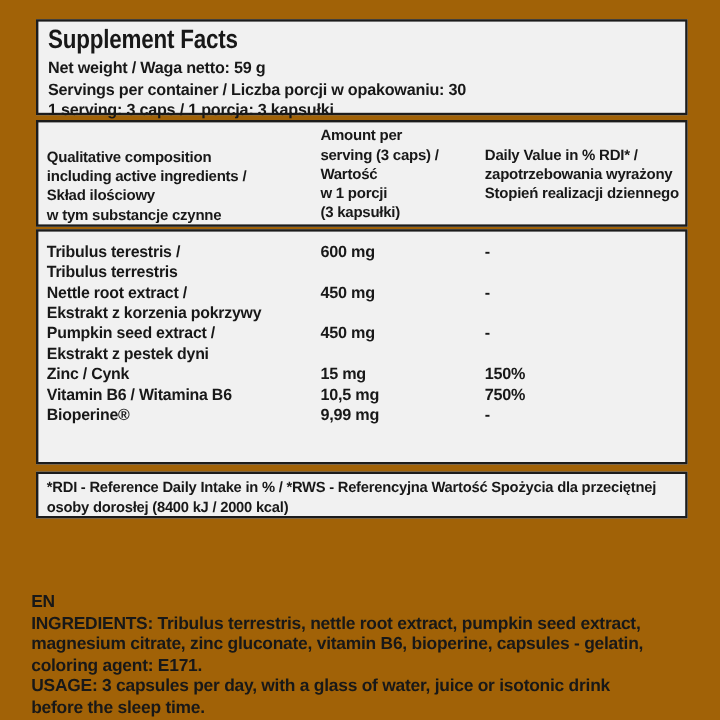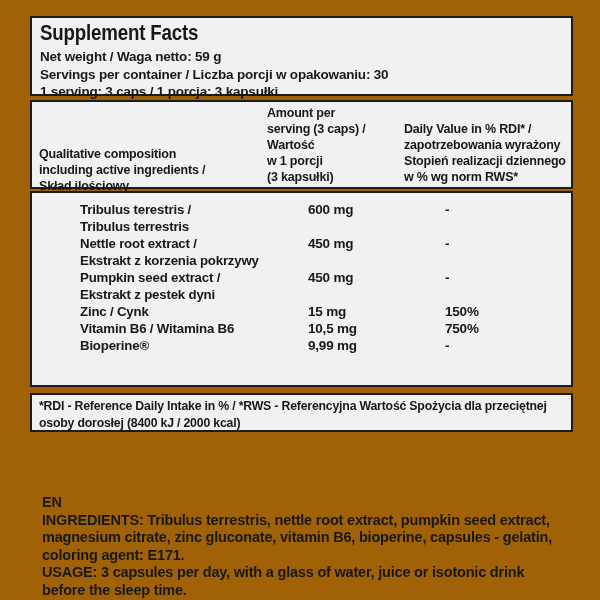--- a/index.html
+++ b/index.html
@@ -26,32 +26,32 @@
   .box4{top:393px;height:39px;}
   .abs{position:absolute;}
   .nw{white-space:nowrap;}
   .title{
     left:8px;top:3px;
     font-size:22px;line-height:24px;
   }
   .info{left:8px;top:30px;}
   .info .ln{font-size:13.5px;line-height:17.5px;}
   .hcol .ln{font-size:12.5px;line-height:16px;}
-  .hcol1{left:7px;top:21px;margin-top:23px;}
+  .hcol1{left:7px;top:21px;}
   .hcol2{left:235px;top:3px;}
   .hcol3{left:372px;top:19px;}
   .rows{padding:8px 0 0 7px;}
-  .row{display:flex;align-items:flex-start;margin-left:41px;}
+  .row{display:flex;align-items:flex-start;}
   .row .ln{font-size:13.5px;line-height:17px;}
   .c-name{width:228px;}
   .c-amt{width:137px;}
   .c-dv{flex:1;}
   .fnote{left:7px;top:3px;}
   .fnote .ln{font-size:12.3px;line-height:17px;}
-  .bottom{left:42px;top:494px;}
+  .bottom{left:26px;top:494px;}
   .bottom .ln{font-size:14.5px;line-height:17.6px;}
 </style>
 </head>
 <body>
 
 <div class="page">
 
   <div class="box box1">
     <div class="abs title nw" style="transform-origin: left top; transform: scaleX(0.849462);">Supplement Facts</div>
     <div class="abs info">
@@ -72,21 +72,20 @@
       <div class="ln nw">Amount per</div>
       <div class="ln nw">serving (3 caps) /</div>
       <div class="ln nw">Wartość</div>
       <div class="ln nw">w 1 porcji</div>
       <div class="ln nw">(3 kapsułki)</div>
     </div>
     <div class="abs hcol hcol3">
       <div class="ln nw">Daily Value in % RDI* /</div>
       <div class="ln nw">zapotrzebowania wyrażony</div>
       <div class="ln nw">Stopień realizacji dziennego</div>
-      <div class="ln nw">w % wg norm RWS*</div>
     </div>
   </div>
 
   <div class="box box3">
     <div class="rows">
 
       <div class="row">
         <div class="c-name">
           <div class="ln nw" style="transform-origin: left top; transform: scaleX(0.982456);">Tribulus terestris /</div>
           <div class="ln nw" style="transform-origin: left top; transform: scaleX(0.982456);">Tribulus terrestris</div>

